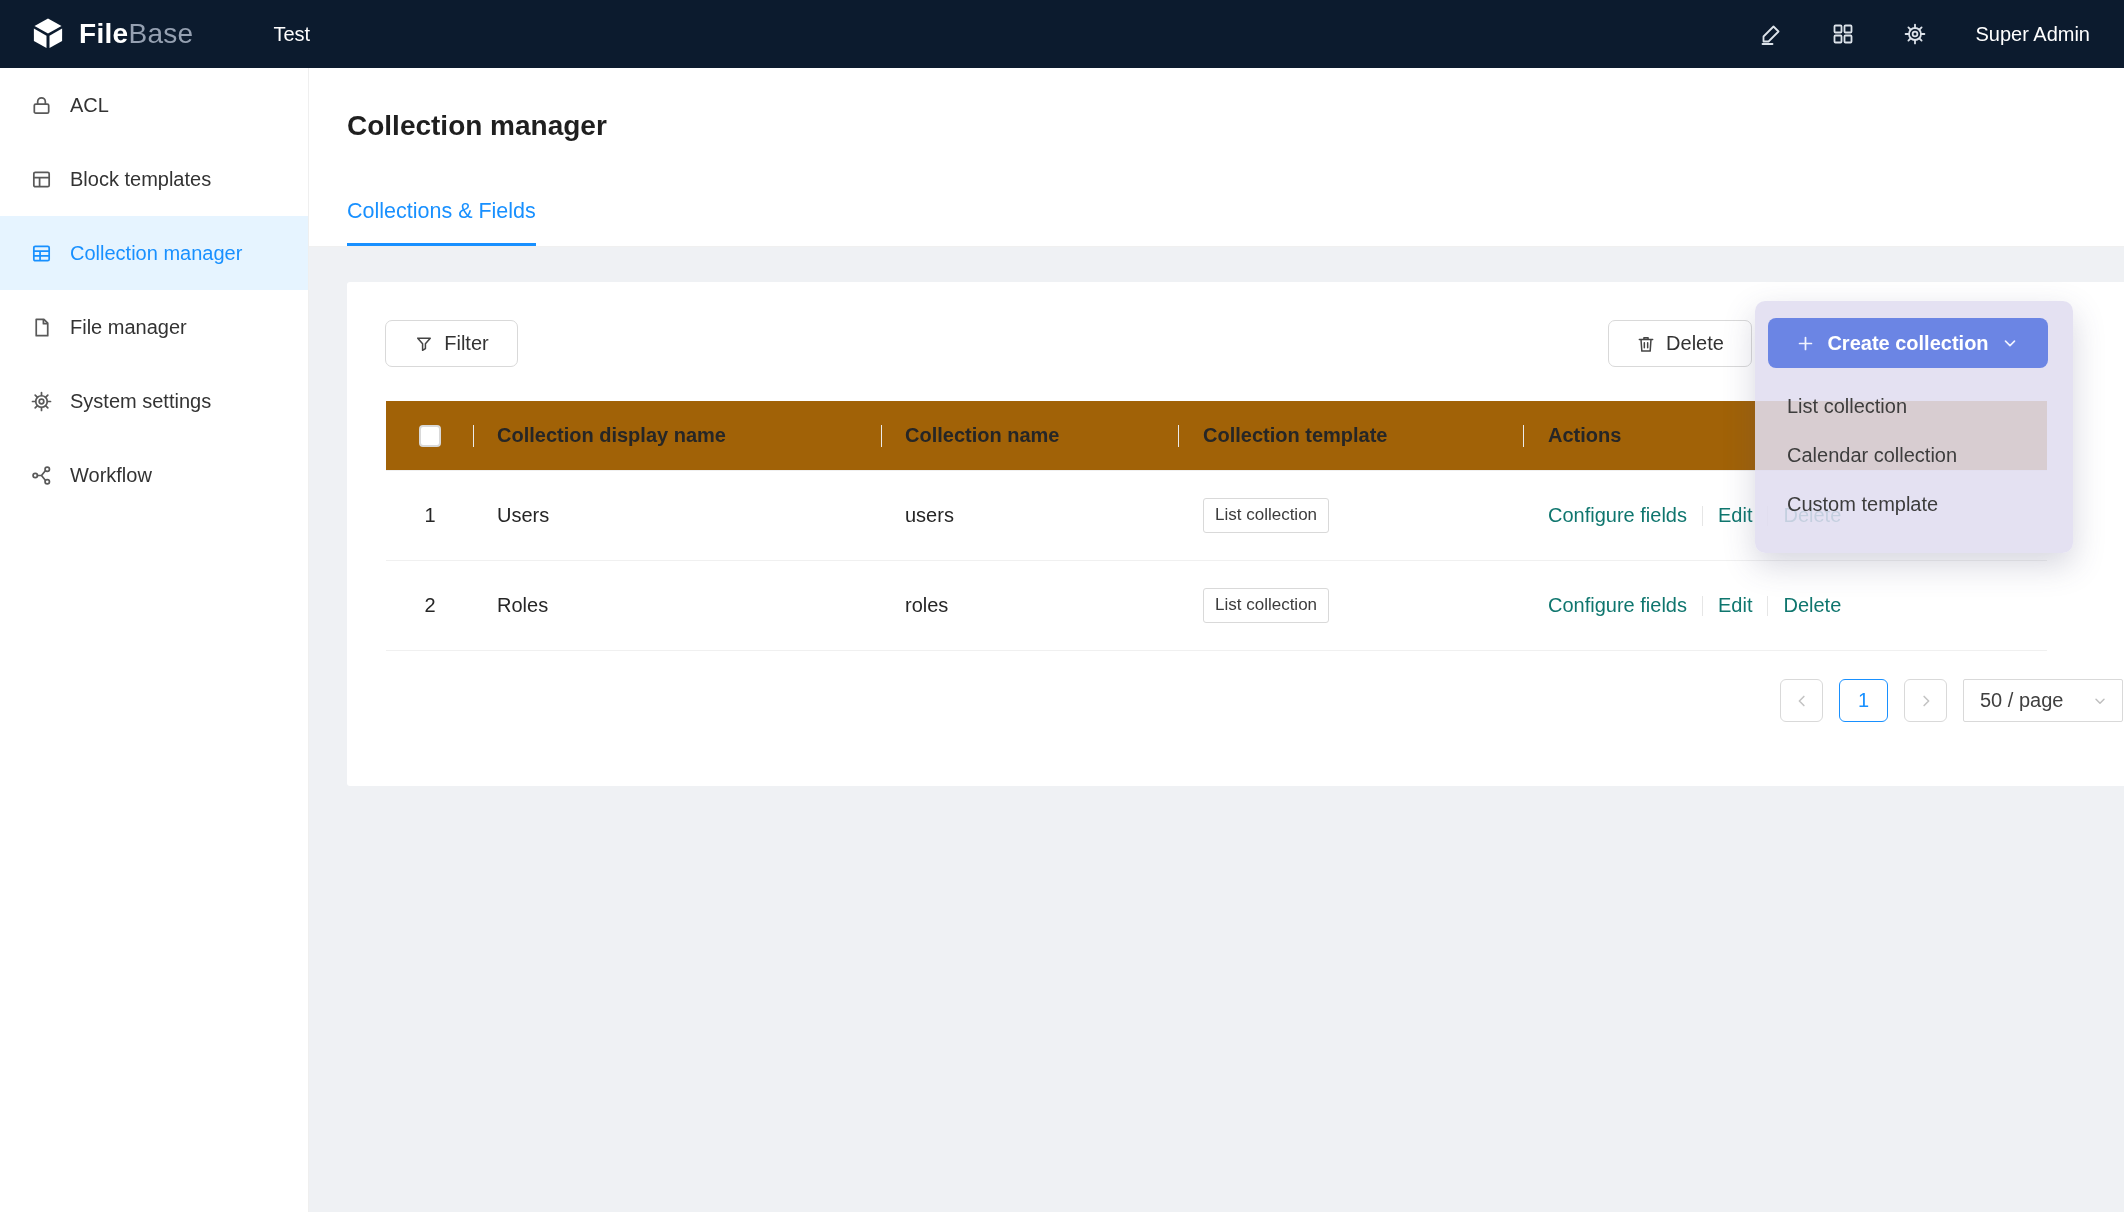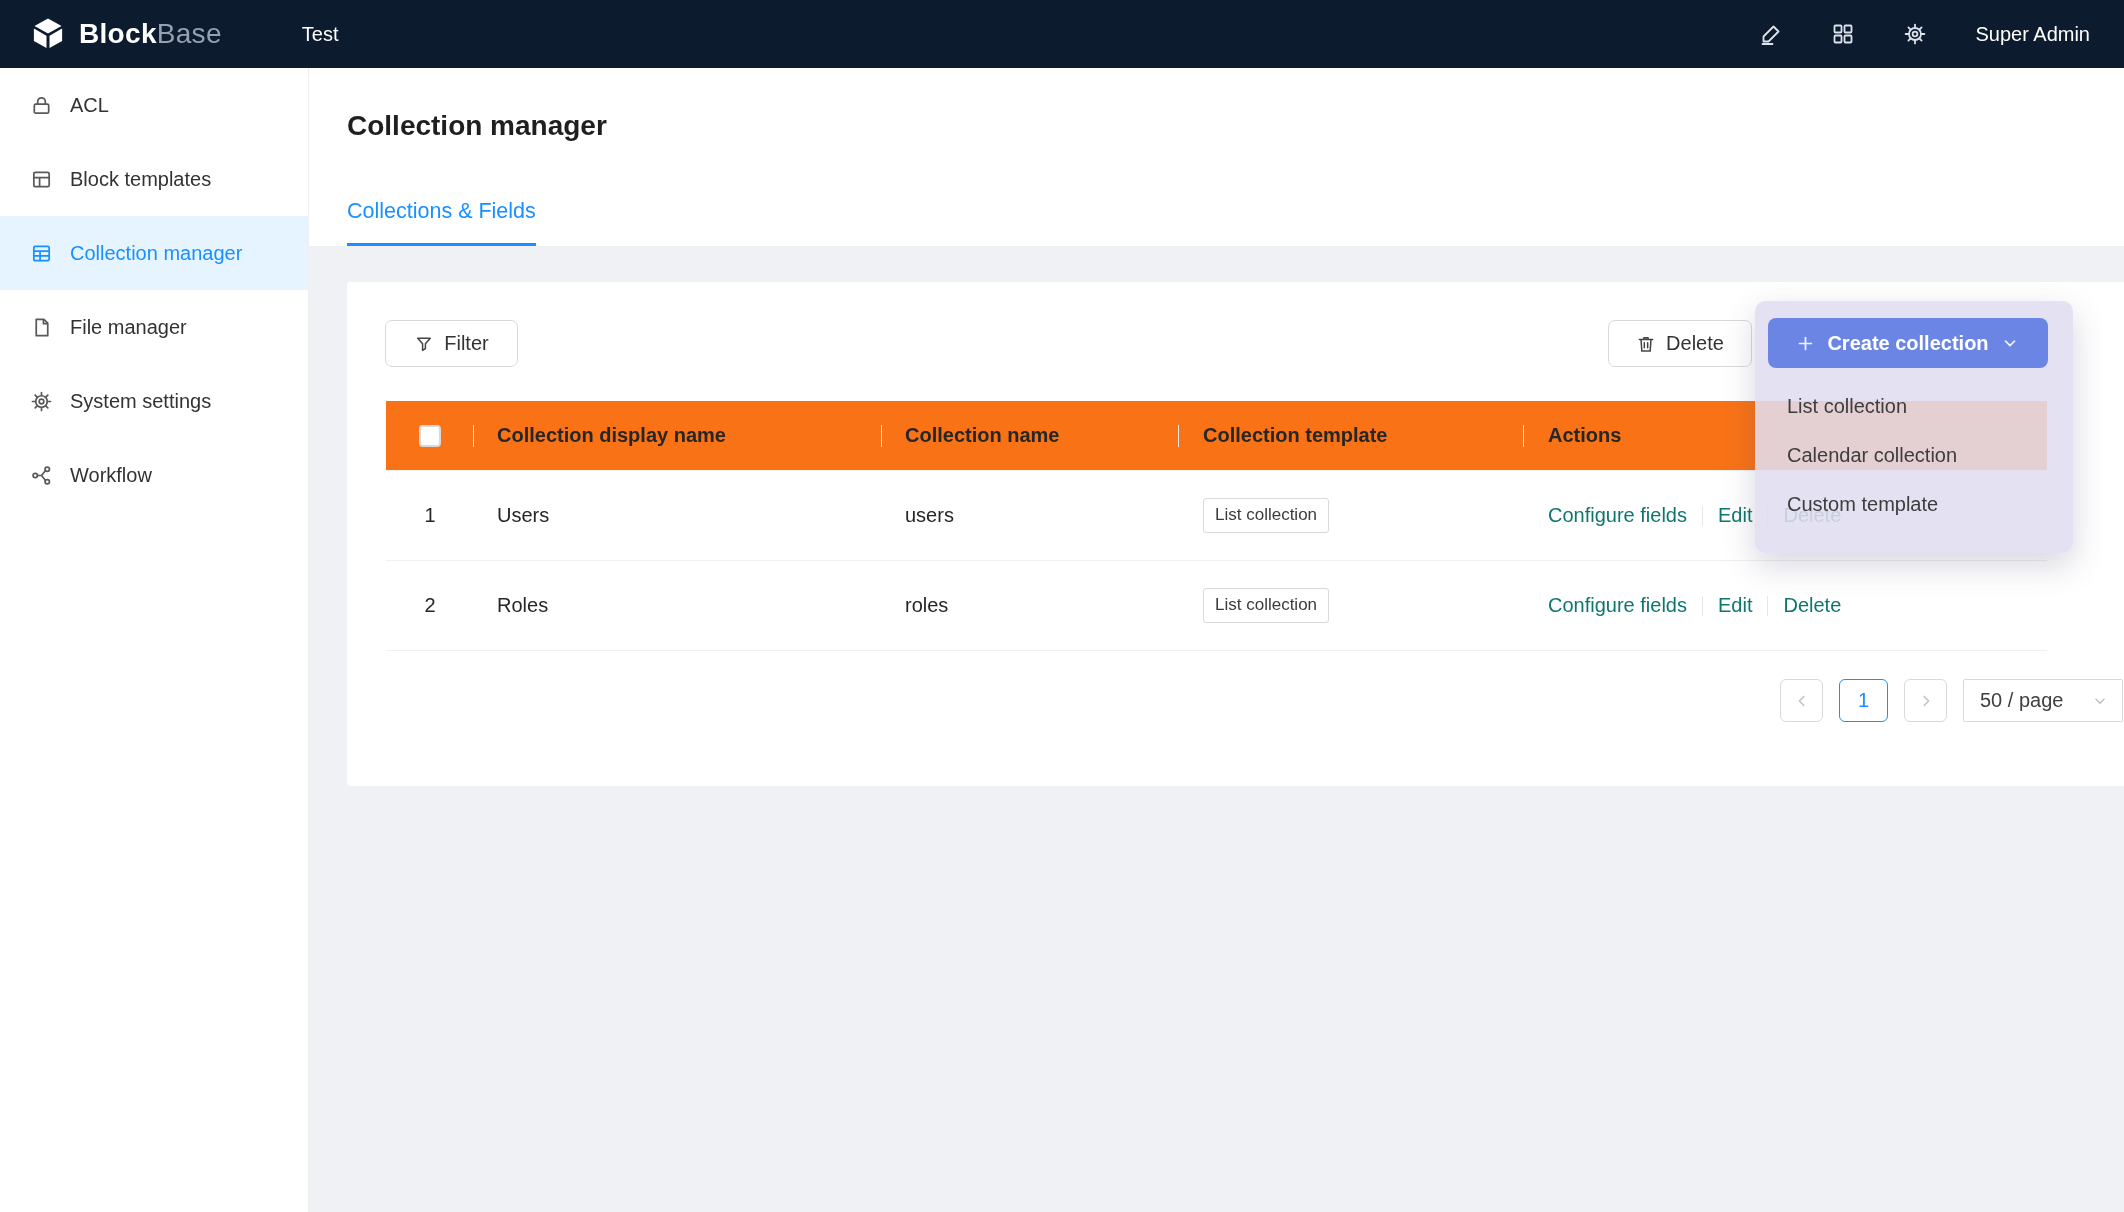--- a/index.html
+++ b/index.html
@@ -58,21 +58,21 @@
     height:47px; border:1px solid #d9d9d9; border-radius:7px; background:#ffffff;
     display:inline-flex; align-items:center; justify-content:center; gap:10px;
     font-size:20px; color:#333333; cursor:pointer;
   }
   .btn-icon { width:20px; height:20px; color:#444444; }
   .filter-btn { position:absolute; left:38px; top:38px; width:133px; }
   .delete-btn { position:absolute; left:1261px; top:38px; width:144px; }
 
   
   .table { position:absolute; left:39px; top:119px; width:1661px; font-size:20px; }
-  .thead { display:flex; height:70px; background:#f97316; align-items:center; border-bottom:1px solid #f0f0f0; font-weight:700; color:#262626; }
+  .thead { display:flex; height:70px; background:#a16207; align-items:center; border-bottom:1px solid #f0f0f0; font-weight:700; color:#262626; }
   .trow { display:flex; height:90px; align-items:center; border-bottom:1px solid #f0f0f0; background:#ffffff; }
   .cell { position:relative; height:100%; display:flex; align-items:center; }
   .c0 { width:88px; justify-content:center; }
   .c1 { width:408px; padding-left:23px; }
   .c2 { width:297px; padding-left:23px; }
   .c3 { width:345px; padding-left:24px; }
   .c4 { width:523px; padding-left:24px; }
   .thead .cell:not(:last-child)::after {
     content:""; position:absolute; right:0; top:24px; width:1px; height:22px; background:#ebebeb;
   }
@@ -126,21 +126,21 @@
 
 <div class="header">
   <div class="brand">
     <span>
       <svg viewBox="0 0 24 24" width="36" height="36">
         <path fill="#ffffff" d="M12 1.6l9 5-9 5-9-5z"></path>
         <path fill="#ffffff" d="M2.6 8.4v8.2l8.4 4.7v-8.2z"></path>
         <path fill="#ffffff" d="M21.4 8.4v8.2l-8.4 4.7v-8.2z"></path>
       </svg>
     </span>
-    <span class="brand-text"><span class="brand-noco">Block</span><span class="brand-base">Base</span></span>
+    <span class="brand-text"><span class="brand-noco">File</span><span class="brand-base">Base</span></span>
   </div>
   <div class="header-nav">
     <div class="header-nav-item">Test</div>
   </div>
   <div class="header-right">
     <span class="header-icon">
       <svg viewBox="0 0 24 24" width="24" height="24" fill="none" stroke="currentColor" stroke-width="1.8" stroke-linecap="round" stroke-linejoin="round">
         <path d="M14.5 4.5l5 5L9.5 19.5H4.5v-5z"></path>
         <path d="M3.5 22h10"></path>
       </svg>

